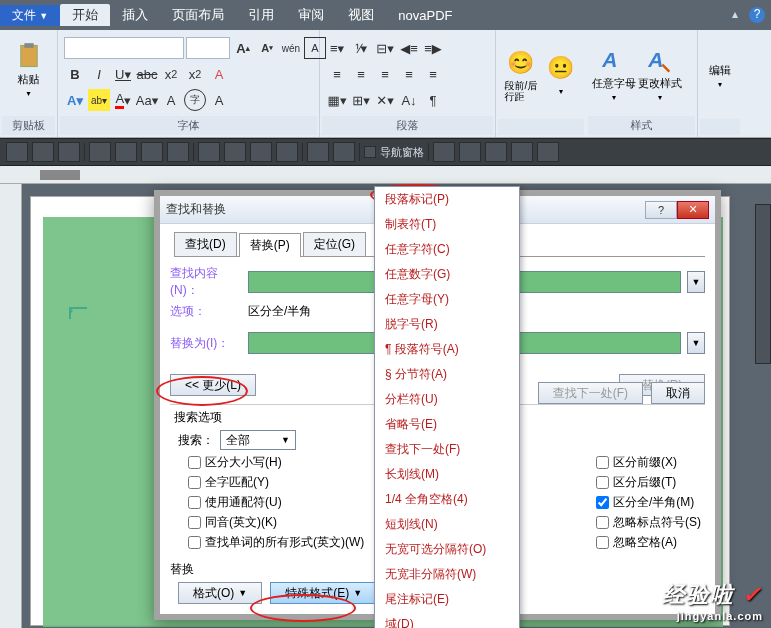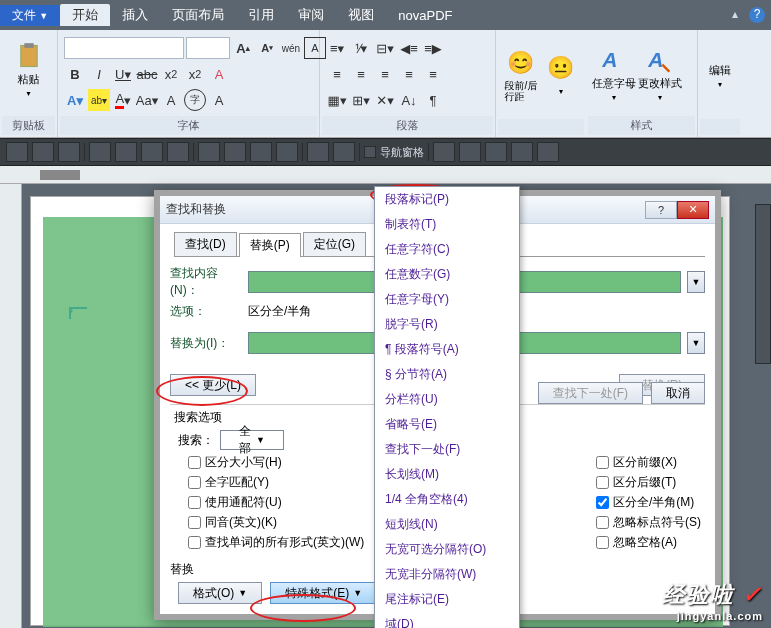--- a/index.html
+++ b/index.html
@@ -45,40 +45,40 @@
   .dialog { position: absolute; left: 154px; top: 190px; width: 567px; height: 430px; background: #fff; border: 6px solid #a3a3a3; box-shadow: 0 4px 16px rgba(0,0,0,0.4); }
   .dlg-title { background: linear-gradient(#f6f9fc,#dde6f1); height: 28px; display: flex; align-items: center; padding: 0 6px; font-size: 12px; color: #333; border-bottom: 1px solid #c7d2e0; }
   .dlg-title-btns { margin-left: auto; display: flex; gap: 0; }
   .dlg-tbtn { width: 32px; height: 18px; border: 1px solid #9ab; background: linear-gradient(#f4f6f9,#d6e0ec); font-size: 11px; display: flex; align-items: center; justify-content: center; }
   .dlg-tbtn.close { background: linear-gradient(#e9796a,#c9321f); color: #fff; border-color: #a02; }
   .dlg-body { padding: 6px 10px 10px 10px; position: relative; }
   .tab-strip { display: flex; border-bottom: 1px solid #999; margin-bottom: 8px; margin-top: 2px; margin-left: 4px; }
   .tab { padding: 3px 10px; font-size: 12px; border: 1px solid #999; border-bottom: none; margin-right: 2px; background: #eef2f6; }
   .tab.active { background: #fff; position: relative; top: 1px; }
   .row { display: flex; align-items: center; gap: 6px; margin: 4px 0; font-size: 12px; }
-  .row label { width: 72px; text-align: left; color: #14532d; }
+  .row label { width: 72px; text-align: left; color: #8b5cf6; }
   .combo { flex: 1; height: 22px; background: #6fbf7f; border: 1px solid #688; }
   .combo-btn { width: 18px; height: 22px; background: linear-gradient(#f4f6f9,#d6e0ec); border: 1px solid #7a8899; font-size: 9px; display: flex; align-items: center; justify-content: center; }
   .btn { padding: 2px 14px; height: 22px; background: linear-gradient(#f5f7fa,#dde5ef); border: 1px solid #8a96a8; font-size: 12px; display: inline-flex; align-items: center; }
   .btn.sel { background: linear-gradient(#d6ecff,#a9d4f7); border-color:#5b93c8; }
   .btn.disabled { color:#999; }
   .circ { position: absolute; border: 2px solid #e02020; border-radius: 50%; pointer-events: none; }
   .hr { border-top: 1px solid #ccc; margin: 8px 0 4px; }
   .group-title { font-size: 12px; margin: 4px 4px; }
-  .small-combo { width: 64px; height: 20px; background: #fff; border: 1px solid #7a8899; font-size: 12px; padding: 0 18px; display: inline-flex; align-items: center; }
+  .small-combo { width: 76px; height: 20px; background: #fff; border: 1px solid #7a8899; font-size: 12px; padding: 0 5px; display: inline-flex; align-items: center; }
   .small-combo .dd { margin-left: auto; font-size: 9px; }
   .cols { display: flex; gap: 30px; }
   .chk-list { display: flex; flex-direction: column; gap: 3px; font-size: 12px; }
   .chk { display: flex; align-items: center; gap: 4px; }
   .chk input { width: 13px; height: 13px; }
   .sub { font-size: 12px; margin-top: 10px; }
   
   
   .popup { position: absolute; left: 374px; top: 186px; width: 146px; background: #fff; border: 1px solid #8a96a8; box-shadow: 2px 2px 6px rgba(0,0,0,0.3); z-index: 50; }
-  .popup-item { padding: 4px 10px; font-size: 12px; color: #4c1d95; border-bottom: 0; white-space: nowrap; }
+  .popup-item { padding: 4px 10px; font-size: 12px; color: #b91c1c; border-bottom: 0; white-space: nowrap; }
   
   
   .wm { position: absolute; right: 8px; bottom: 6px; color: #fff; font-weight: bold; text-shadow: 1px 1px 2px #000; text-align: right; }
   .wm .t1 { font-size: 22px; font-style: italic; letter-spacing: 2px; }
   .wm .t1 .ck { color: #f33; font-family: serif; }
   .wm .t2 { font-size: 11px; letter-spacing: 1px; }
   
   .scroll-v { position:absolute; right:0; top:20px; width:16px; height:160px; background:#4c535b; border:1px solid #2a2d30; }
 </style>
 </head>

